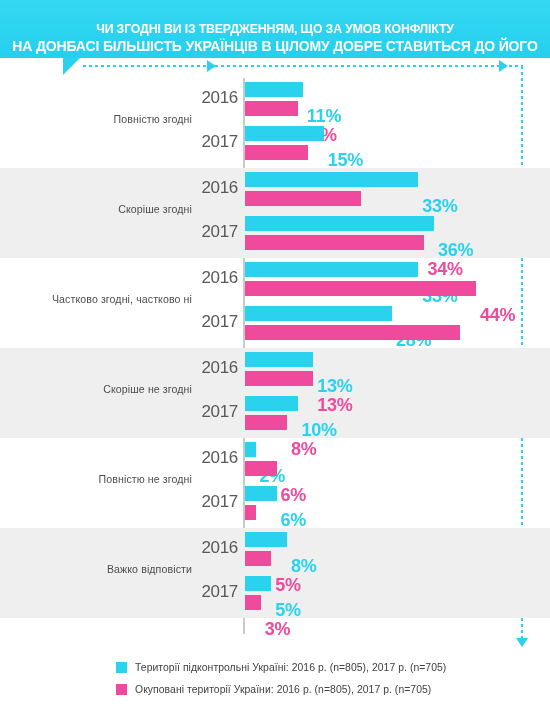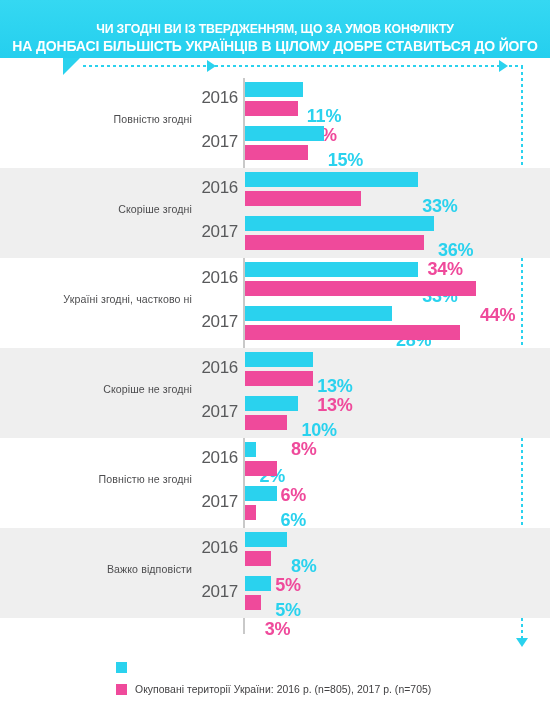--- a/index.html
+++ b/index.html
@@ -287,21 +287,21 @@
             <div class="bar cyan" style="width: 189px;"></div>
             <span class="bar-value cyan" style="left: 193px;">36%</span>
           </div>
           <div class="bar-line bottom">
             <div class="bar pink" style="width: 178.5px;"></div>
             <span class="bar-value pink" style="left: 182.5px;">34%</span>
           </div>
         </div>
       </div>
       <div class="group-row">
-        <div class="cat-label">Україні згодні, частково ні</div>
+        <div class="cat-label">Частково згодні, частково ні</div>
         <div class="year-block y-first">
           <div class="year-label">2016</div>
           <div class="bar-line top">
             <div class="bar cyan" style="width: 173.25px;"></div>
             <span class="bar-value cyan" style="left: 177.25px;">33%</span>
           </div>
           <div class="bar-line bottom">
             <div class="bar pink" style="width: 231px;"></div>
             <span class="bar-value pink" style="left: 235px;">44%</span>
           </div>
@@ -391,20 +391,21 @@
             <div class="bar pink" style="width: 15.75px;"></div>
             <span class="bar-value pink" style="left: 19.75px;">3%</span>
           </div>
         </div>
       </div>
     </div>
 
   <div class="legend" id="legend">
       <div class="legend-item">
         <span class="legend-swatch cyan"></span>
+        <span class="legend-text">Території підконтрольні Україні:  2016 р. (n=805), 2017 р. (n=705)</span>
       </div>
       <div class="legend-item">
         <span class="legend-swatch pink"></span>
         <span class="legend-text">Окуповані території України: 2016 р. (n=805), 2017 р. (n=705)</span>
       </div>
     </div>
 
 </div>
 
 </body></html>

